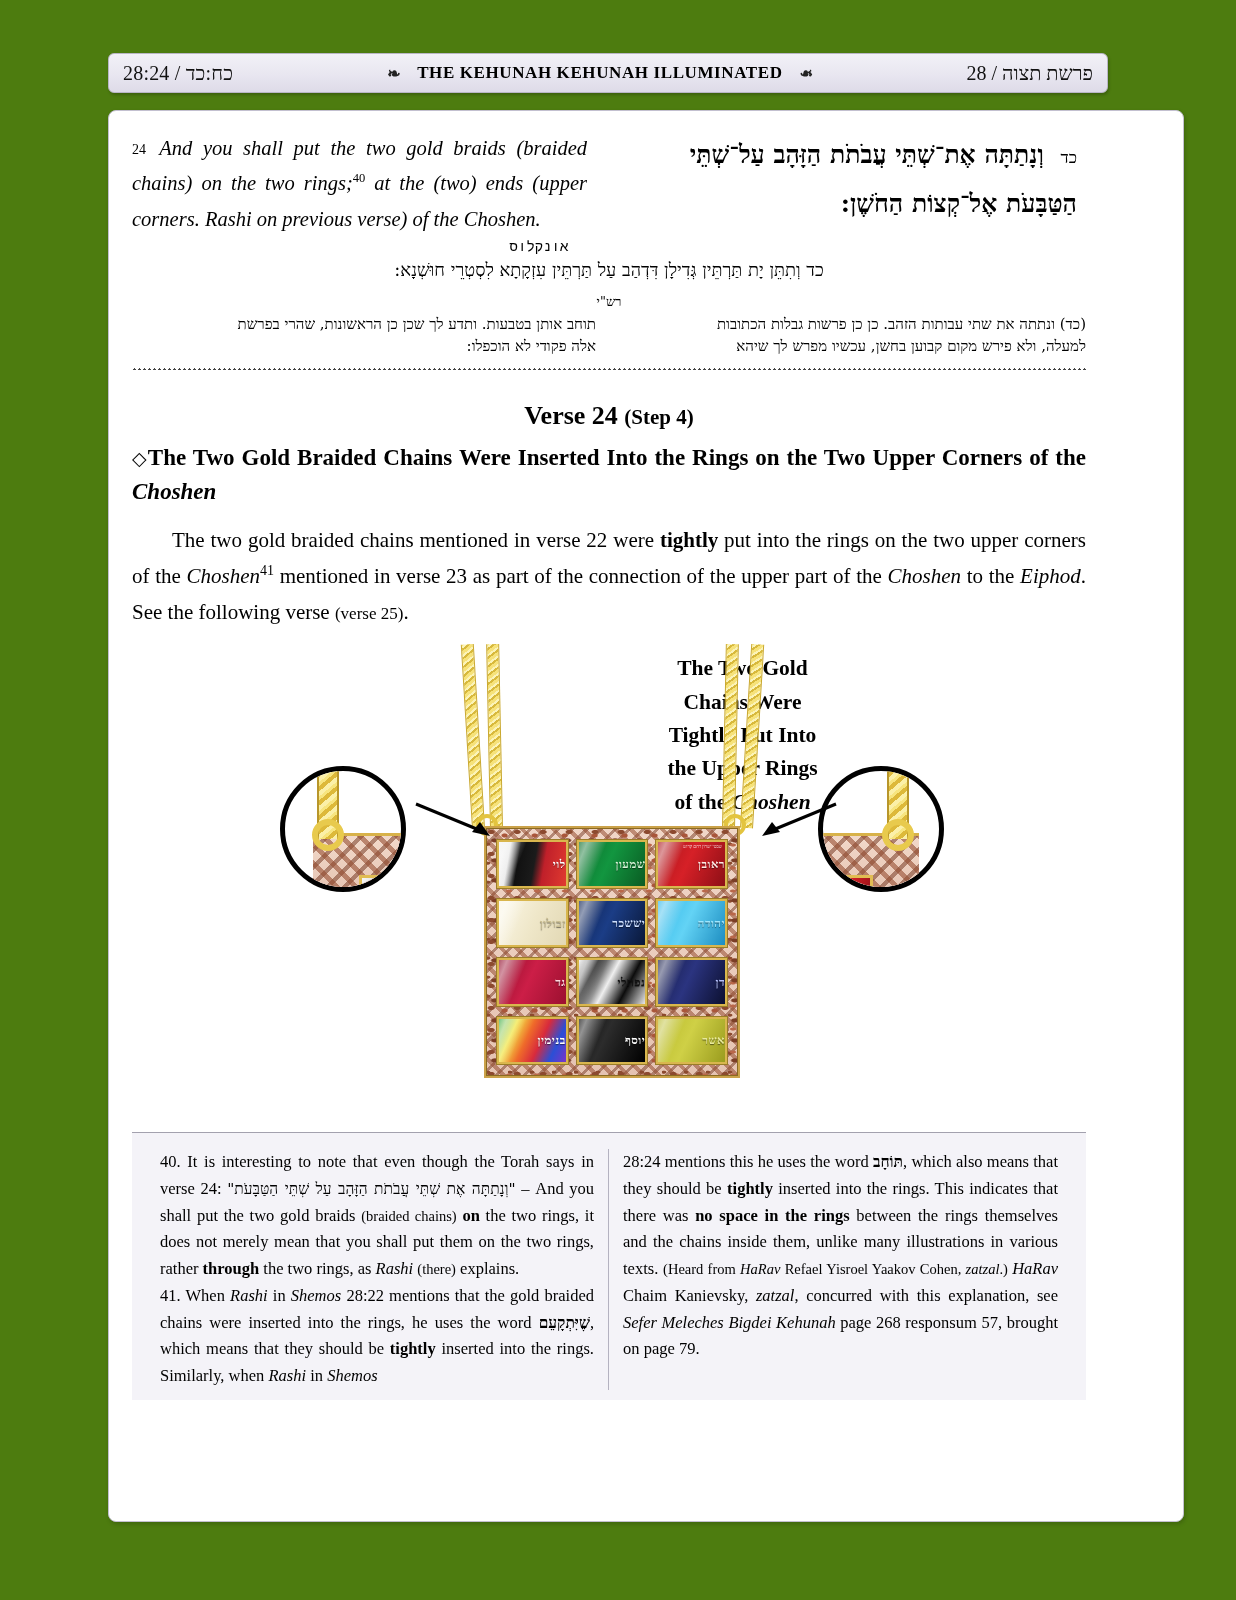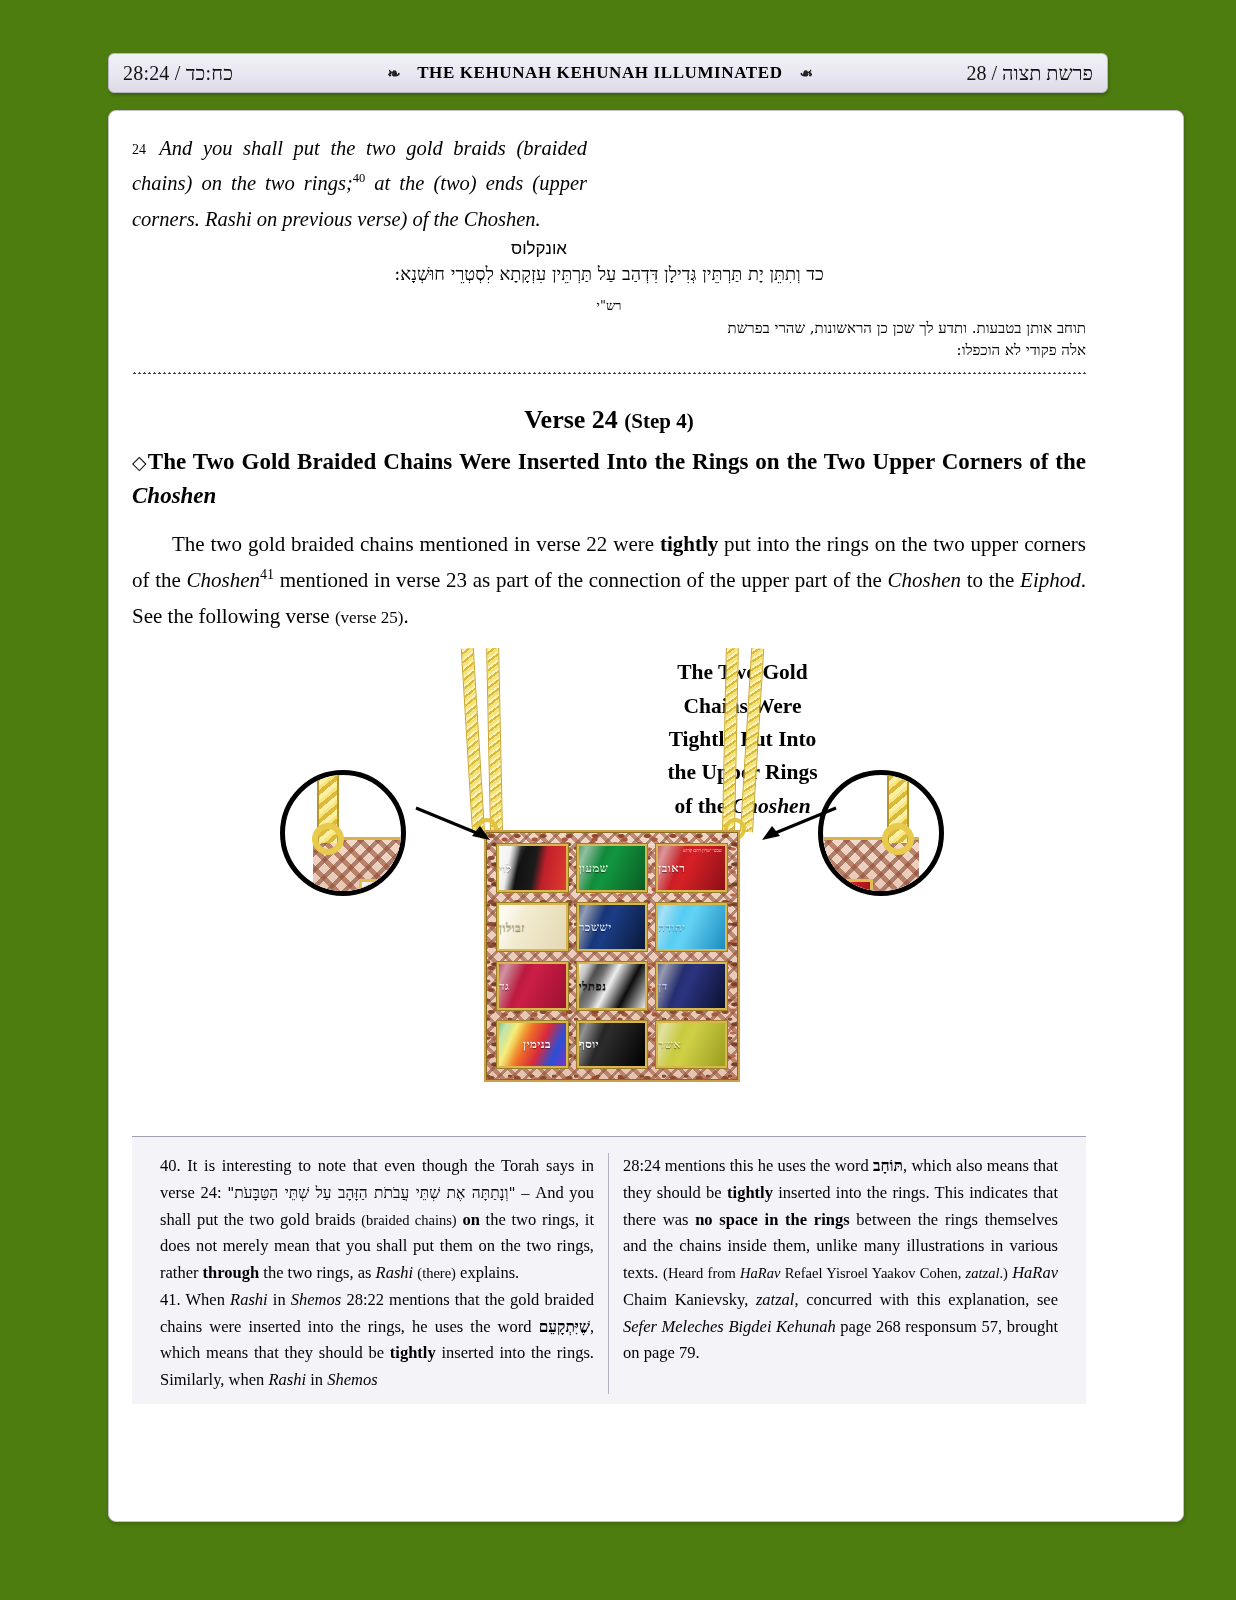--- a/index.html
+++ b/index.html
@@ -108,22 +108,22 @@
     font-size: 17px;
     font-weight: 500;
     margin-left: 8px;
   }
 
   
   .onk-wrap { margin-top: 2px; }
   .onk-title {
     text-align: center;
     direction: rtl;
-    font-family: Liberation Sans, sans-serif;
-    font-size: 17px;
+    font-family: Liberation Mono, monospace;
+    font-size: 14px;
     color: #000;
     margin-bottom: 2px;
     padding-right: 140px;
   }
   .onk-text {
     direction: rtl;
     text-align: center;
     font-family: "DejaVu Serif", "Liberation Serif", serif;
     font-size: 18px;
     line-height: 1.4;
@@ -262,21 +262,21 @@
     gap: 11px 9px;
     width: 100%; height: 100%;
     direction: rtl;
   }
   .stone {
     position: relative;
     border: 2px solid #d9b64e;
     box-shadow: 0 0 0 1px #9a7d28;
     display: flex;
     align-items: center;
-    justify-content: flex-end;
+    justify-content: flex-start;
     overflow: hidden;
   }
   .stone .nm {
     position: relative;
     z-index: 2;
     direction: rtl;
     font-family: "DejaVu Serif", "Liberation Serif", serif;
     font-size: 11.5px;
     font-weight: 700;
     letter-spacing: .5px;
@@ -390,30 +390,41 @@
 
   <div class="frame">
     <div class="inner">
 
       <div class="verse-row">
         <div class="translation">
           <span class="vnum">24</span>
           <span>And you shall put the two gold braids (braided chains) on the two rings;</span><sup>40</sup>
           <span>at the (two) ends (upper corners. Rashi on previous verse) of the Choshen.</span>
         </div>
+        <div class="hebrew-verse">
+          <div>
+            <span class="hv-num">כד</span>
+            <span>וְנָתַתָּה אֶת־שְׁתֵּי עֲבֹתֹת הַזָּהָב עַל־שְׁתֵּי</span>
+          </div>
+          <div>הַטַּבָּעֹת אֶל־קְצוֹת הַחֹשֶׁן:</div>
+        </div>
       </div>
 
       <div class="onk-wrap">
         <div class="onk-title">אונקלוס</div>
         <div class="onk-text">כד וְתִתֵּן יָת תַּרְתֵּין גְּדִילָן דִּדְהַב עַל תַּרְתֵּין עִזְקָתָא לִסְטְרֵי חוּשְׁנָא:</div>
       </div>
 
       <div class="rashi-wrap">
         <div class="rashi-title">רש"י</div>
         <div class="rashi-cols">
+          <div class="rashi-col">
+            <div>(כד) ונתתה את שתי עבותות הזהב. כן כן פרשות גבלות הכתובות</div>
+            <div>למעלה, ולא פירש מקום קבוען בחשן, עכשיו מפרש לך שיהא</div>
+          </div>
           <div class="rashi-col">
             <div>תוחב אותן בטבעות. ותדע לך שכן כן הראשונות, שהרי בפרשת</div>
             <div>אלה פקודי לא הוכפלו:</div>
           </div>
         </div>
       </div>
 
       <div class="dotted-rule"></div>
 
       <div class="verse-head">

